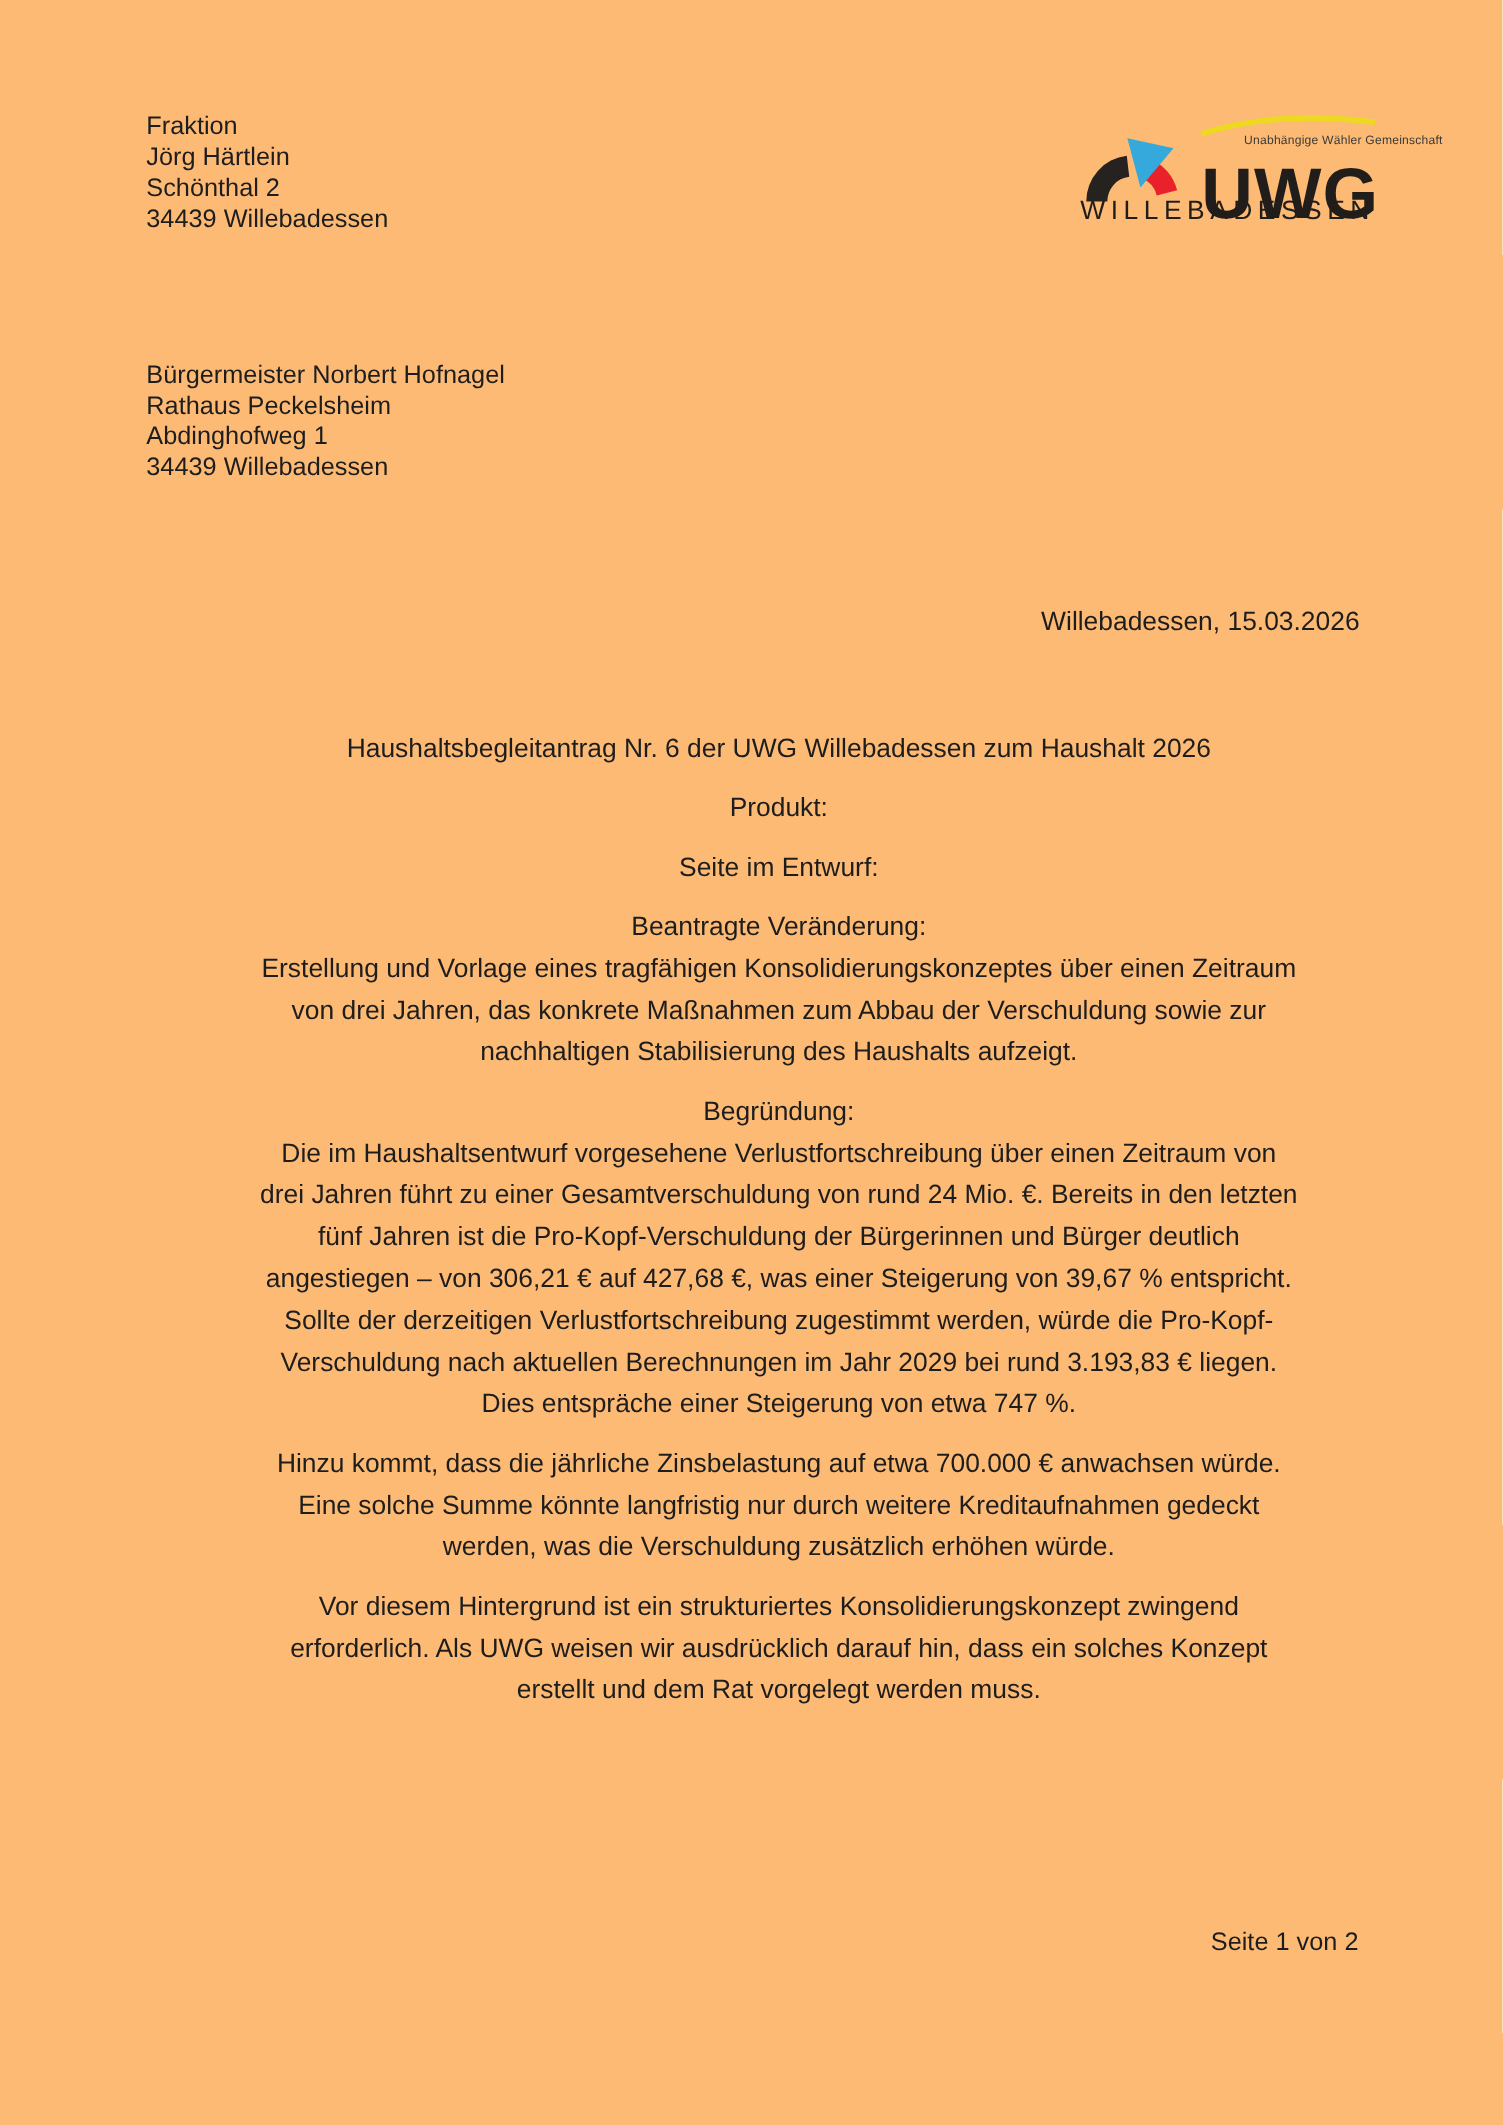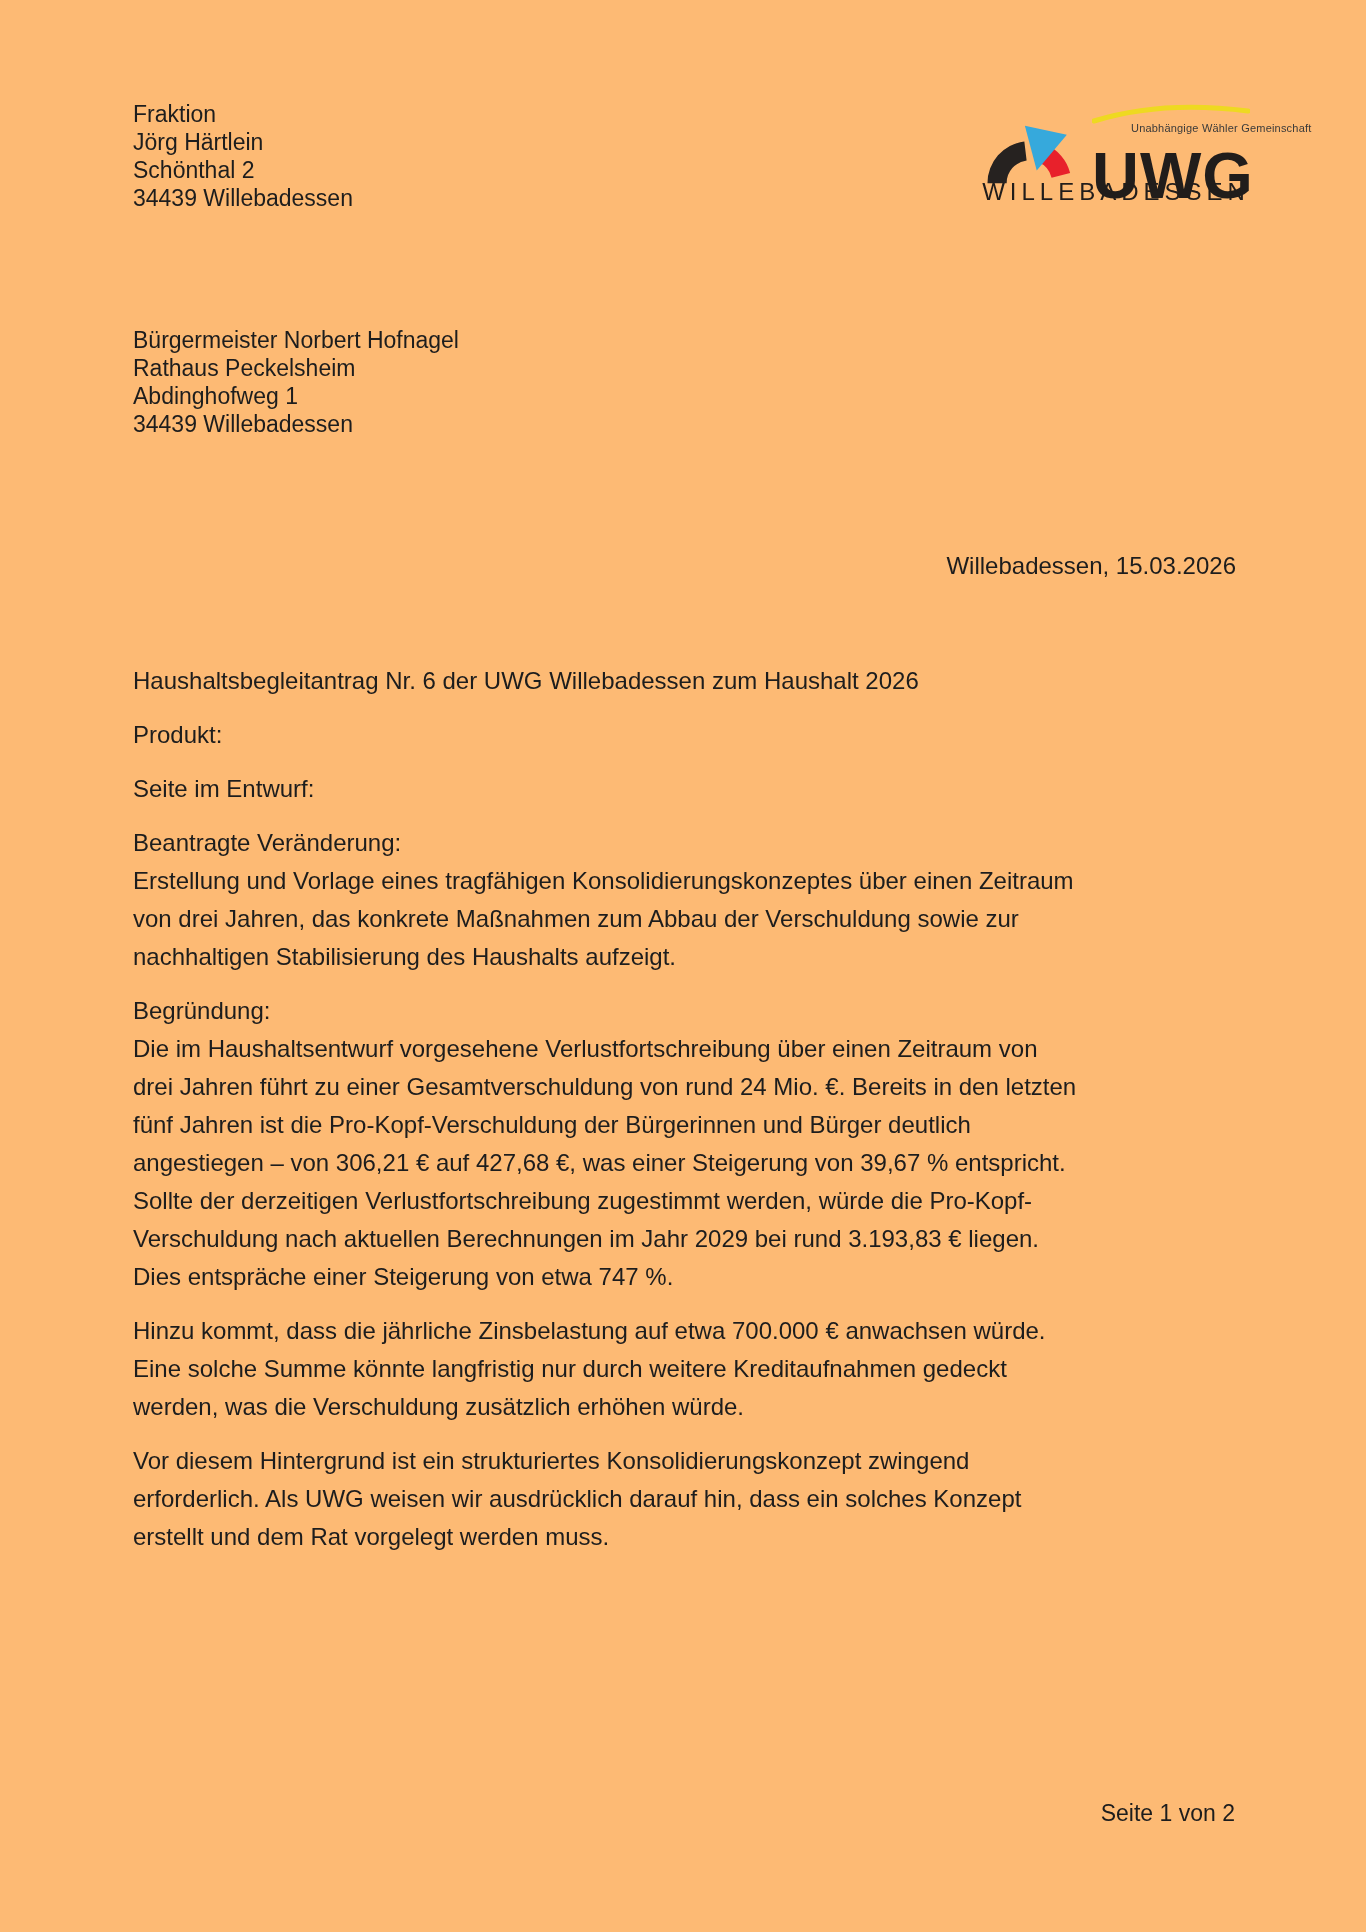--- a/index.html
+++ b/index.html
@@ -49,26 +49,26 @@
   .dateline {
     position: absolute; right: 130px; top: 552px;
     font-size: 24px; text-align: right;
   }
 
   
   .main {
     position: absolute; left: 133px; top: 662px; width: 1150px;
     font-size: 24px; line-height: 38px;
   }
-  .main > div { margin: 0 0 16px 0; }
+  .main > div { margin: 0 0 16px 0; text-align: center; }
   .main > div.tight { margin-bottom: 0; }
 
   
   .footer {
-    position: absolute; right: 131px; top: 1800px;
+    position: absolute; right: 131px; top: 1752px;
     font-size: 23px;
   }
 </style>
 </head>
 <body>
 
 <div class="page">
 
   <div class="sender pre">Fraktion
 Jörg Härtlein

